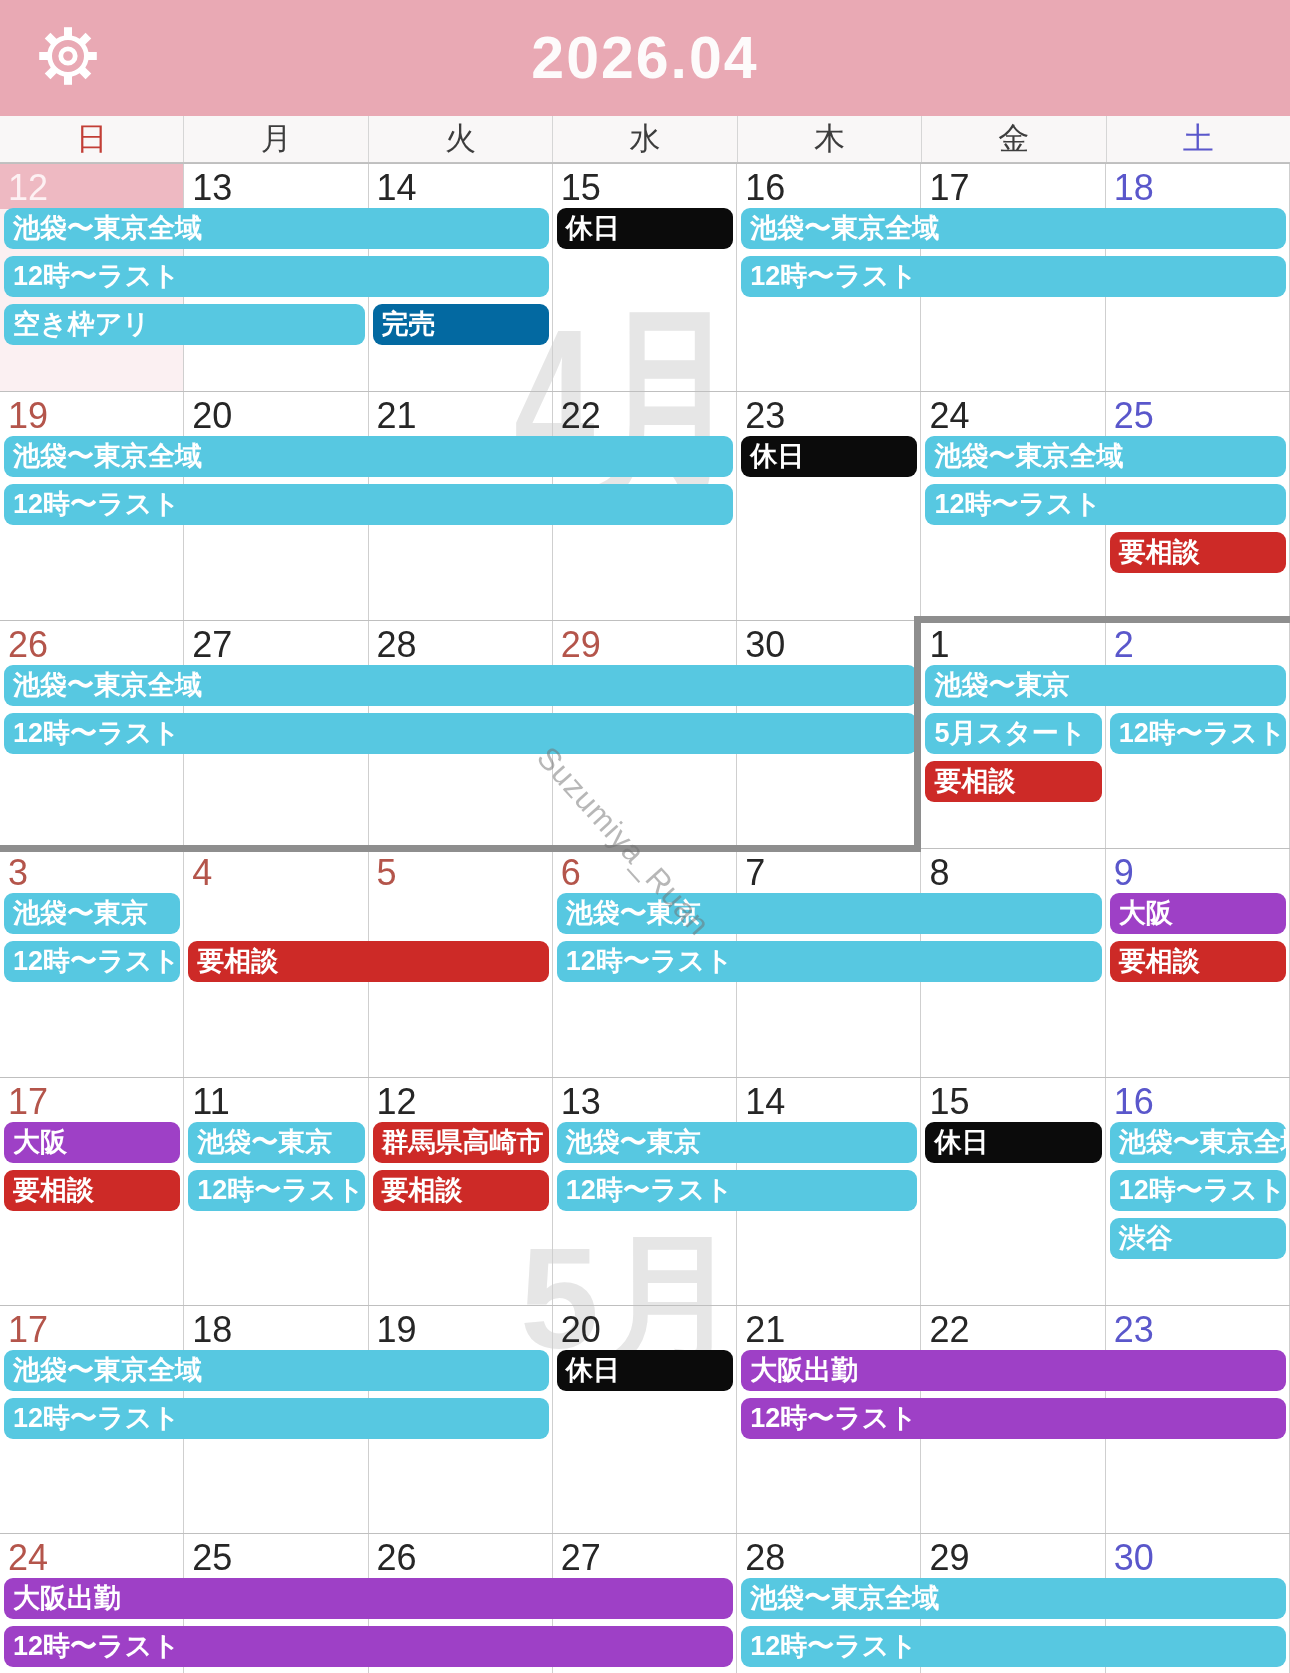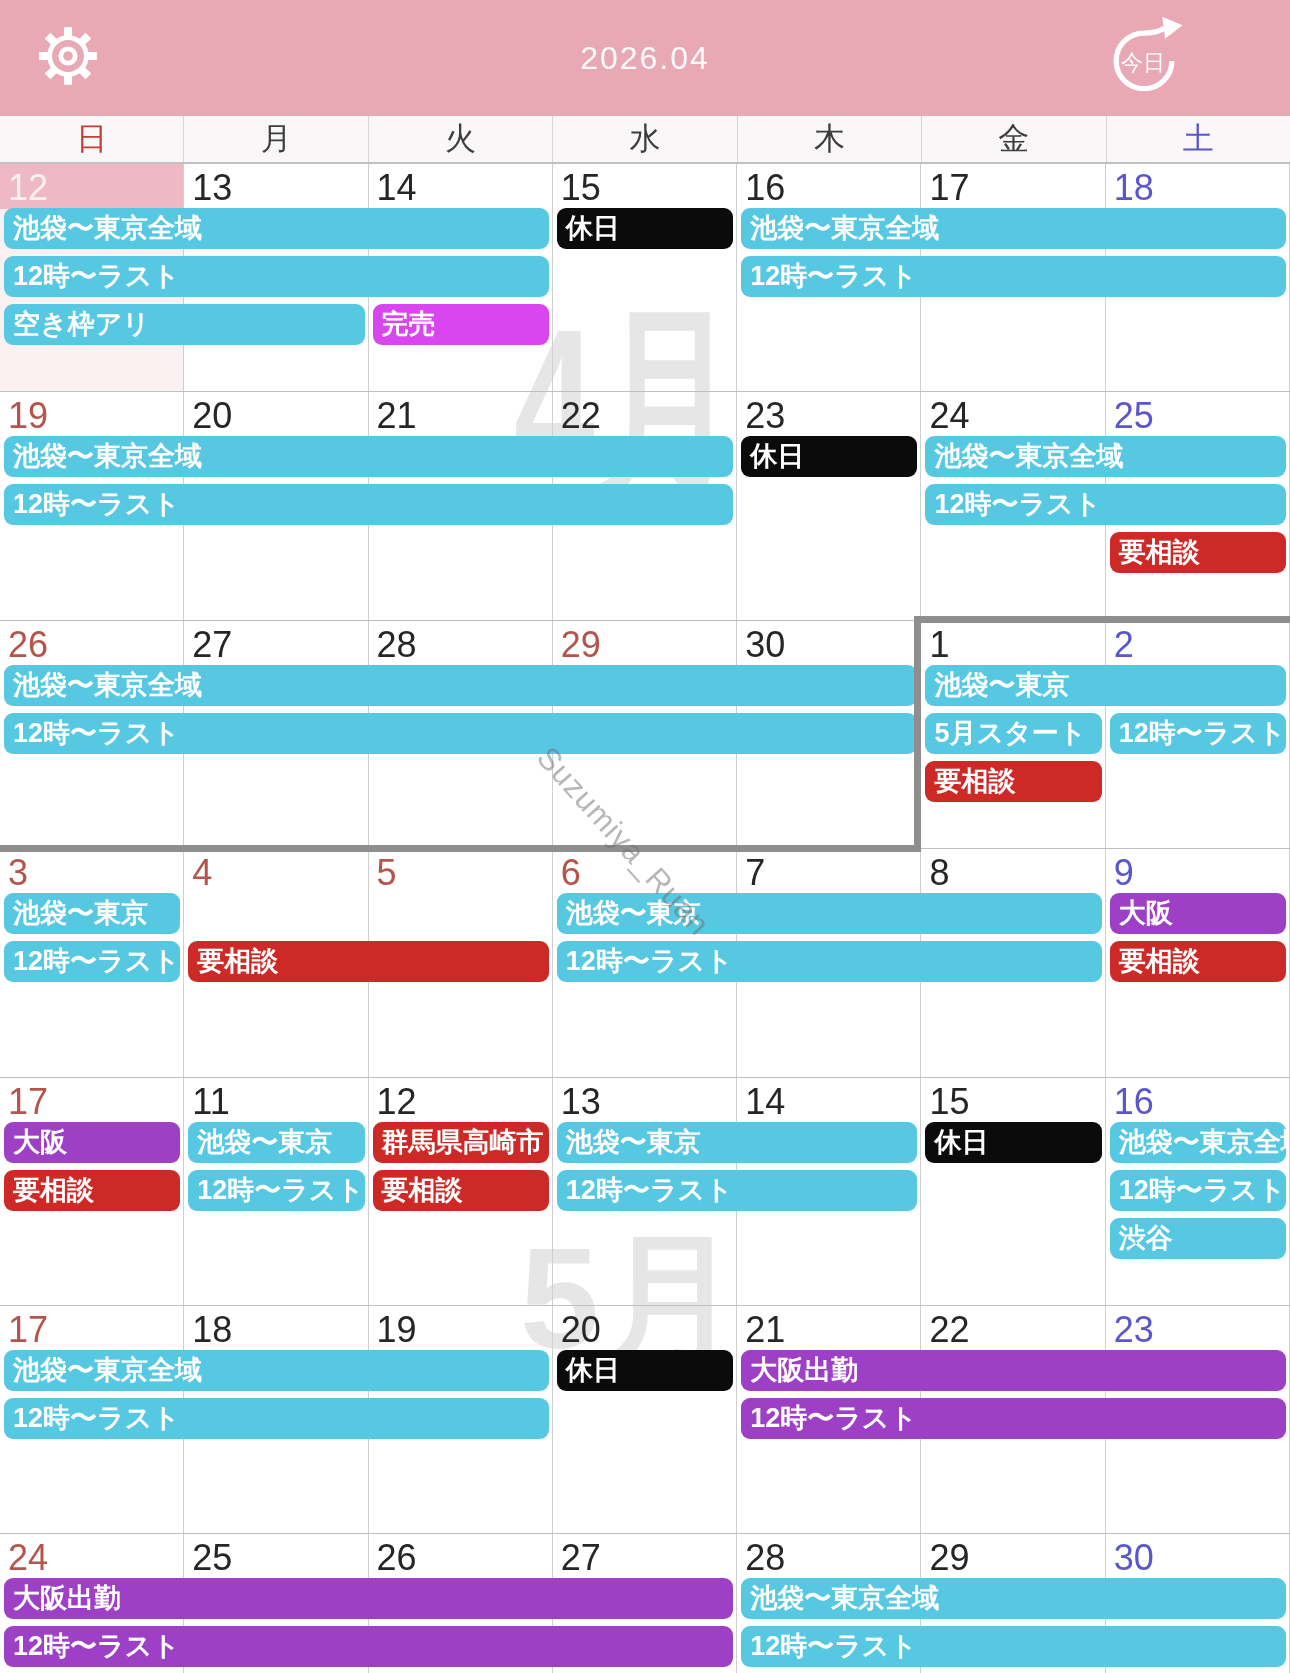--- a/index.html
+++ b/index.html
@@ -7,21 +7,21 @@
     width:1290px;height:1673px;position:relative;overflow:hidden;
     background:#ffffff;font-family:"Liberation Sans","DejaVu Sans",sans-serif;
     -webkit-font-smoothing:antialiased;
   }
   
   .app-header{
     position:absolute;left:0;top:0;width:1290px;height:116px;
     background:#e9a9b4;display:flex;align-items:center;justify-content:center;
   }
   .hdr-title{
-    color:#fdfbfb;font-size:32px;font-weight:400;letter-spacing:2px;
+    color:#fdfbfb;font-size:59px;font-weight:700;letter-spacing:2px;
   }
   .gear-btn{position:absolute;left:28px;top:16px;width:80px;height:80px;cursor:pointer;}
   .today-btn{position:absolute;right:98px;top:10px;width:96px;height:96px;cursor:pointer;}
   
   .dow-row{
     position:absolute;left:0;top:116px;width:1290px;height:47px;
     background:#f9f7f7;display:flex;border-bottom:1px solid #c2c2c2;box-sizing:border-box;
   }
   .dow-cell{
     flex:1;display:flex;align-items:center;justify-content:center;
@@ -87,28 +87,20 @@
         <line x1="28" y1="50" x2="14" y2="50"></line>
         <line x1="72" y1="50" x2="86" y2="50"></line>
         <line x1="65.6" y1="34.4" x2="75.5" y2="24.5"></line>
         <line x1="34.4" y1="65.6" x2="24.5" y2="75.5"></line>
         <line x1="65.6" y1="65.6" x2="75.5" y2="75.5"></line>
         <line x1="34.4" y1="34.4" x2="24.5" y2="24.5"></line>
       </g>
     </svg>
   </div>
   <div class="hdr-title">2026.04</div>
-  <div class="today-btn">
-    <svg viewBox="0 0 100 100" width="96" height="96">
-      <path d="M50,24 A29,29 0 1 0 79,53" stroke="#ffffff" stroke-width="5.5" fill="none"></path>
-      <path d="M50,24 Q63,24 71,19" stroke="#ffffff" stroke-width="5.5" fill="none"></path>
-      <polygon points="69,7 90,16 72,30" fill="#ffffff"></polygon>
-      <text x="49" y="62" font-size="23" fill="#ffffff" text-anchor="middle">今日</text>
-    </svg>
-  </div>
 </div>
 
 <div class="dow-row">
     <div class="dow-cell sun">日</div>
     <div class="dow-cell wd">月</div>
     <div class="dow-cell wd">火</div>
     <div class="dow-cell wd">水</div>
     <div class="dow-cell wd">木</div>
     <div class="dow-cell wd">金</div>
     <div class="dow-cell sat">土</div>
@@ -144,21 +136,21 @@
       </div>
       <div class="cell">
         <div class="num sat">18</div>
       </div>
       <div class="bar" style="left: calc(0% + 4px); width: calc(42.8571% - 8px); top: 44px; background: rgb(87, 200, 225);">池袋〜東京全域</div>
       <div class="bar" style="left: calc(42.8571% + 4px); width: calc(14.2857% - 8px); top: 44px; background: rgb(11, 11, 11);">休日</div>
       <div class="bar" style="left: calc(57.1429% + 4px); width: calc(42.8571% - 8px); top: 44px; background: rgb(87, 200, 225);">池袋〜東京全域</div>
       <div class="bar" style="left: calc(0% + 4px); width: calc(42.8571% - 8px); top: 92px; background: rgb(87, 200, 225);">12時〜ラスト</div>
       <div class="bar" style="left: calc(57.1429% + 4px); width: calc(42.8571% - 8px); top: 92px; background: rgb(87, 200, 225);">12時〜ラスト</div>
       <div class="bar" style="left: calc(0% + 4px); width: calc(28.5714% - 8px); top: 140px; background: rgb(87, 200, 225);">空き枠アリ</div>
-      <div class="bar" style="left: calc(28.5714% + 4px); width: calc(14.2857% - 8px); top: 140px; background: #d946ef;">完売</div>
+      <div class="bar" style="left: calc(28.5714% + 4px); width: calc(14.2857% - 8px); top: 140px; background: #0369a1;">完売</div>
     </div>
     <div class="week">
       <div class="cell">
         <div class="num sun">19</div>
       </div>
       <div class="cell">
         <div class="num wd">20</div>
       </div>
       <div class="cell">
         <div class="num wd">21</div>

